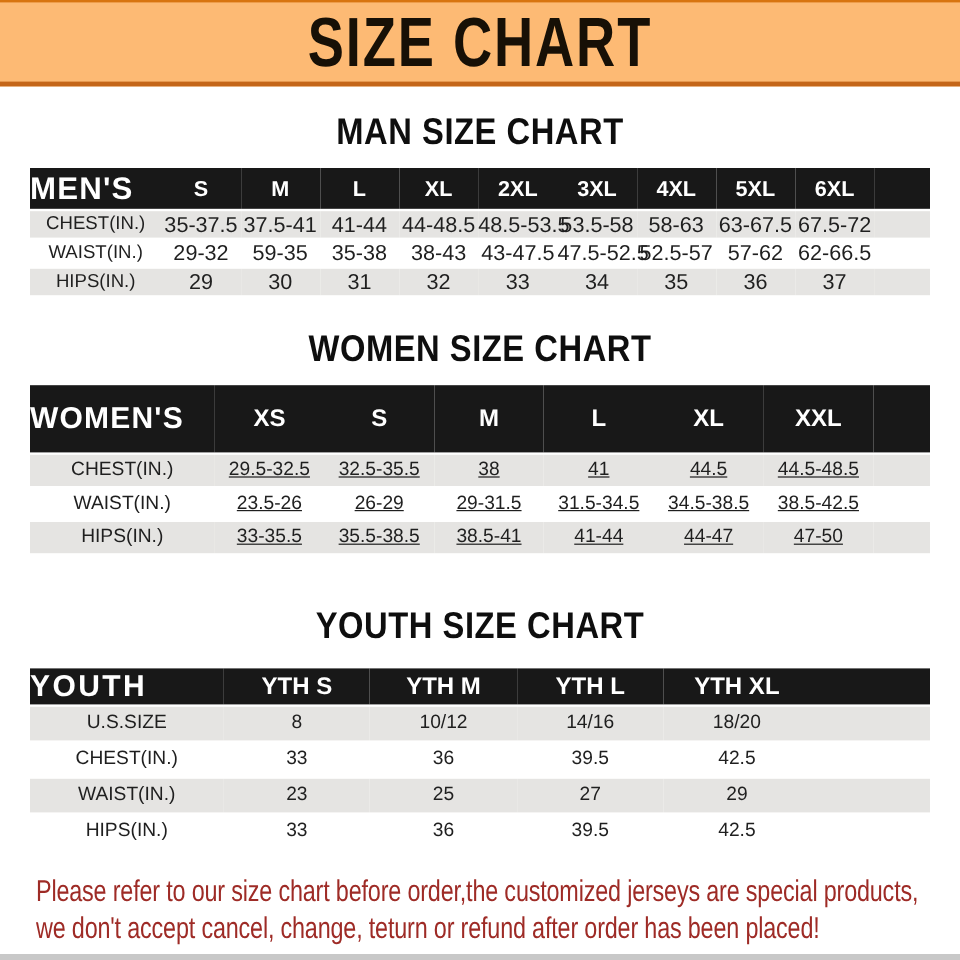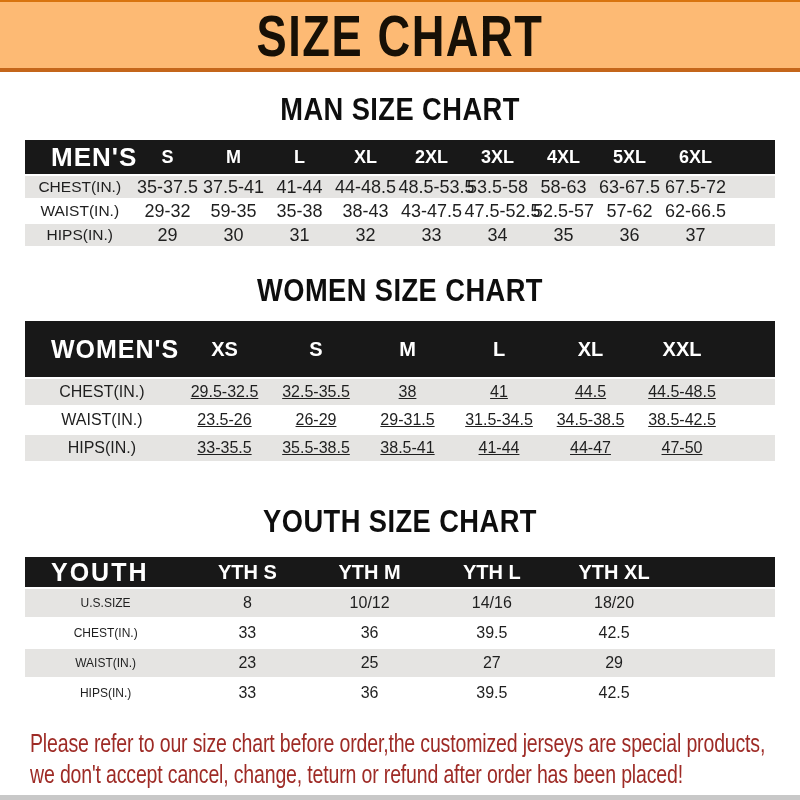--- a/index.html
+++ b/index.html
@@ -34,21 +34,21 @@
     table-layout:fixed;
   }
   #men-table{margin-top:10px;}
   #women-table{margin-top:10px;}
   #youth-table{margin-top:15px;}
   .size-table thead tr{background:#181818;color:#ffffff;}
   .size-table th,.size-table td{
     padding:0;text-align:center;white-space:nowrap;font-weight:normal;
   }
   .size-table .head-label{
-    text-align:left;padding-left:26px;font-weight:bold;letter-spacing:1px;color:#fff;
+    text-align:left;padding-left:0;font-weight:bold;letter-spacing:1px;color:#fff;
   }
   .size-table .head-size{font-weight:bold;color:#fff;}
   .size-table tbody tr:nth-child(odd){background:#e5e4e2;}
   .size-table tbody tr:nth-child(even){background:#ffffff;}
   .size-table .row-label,.size-table td{color:#1f1f1f;}
   
   .section--men col.col-label{width:14.6%;}
   .section--men col.col-size{width:8.8%;}
   .section--men thead tr{height:34px;}
   .section--men tbody tr{height:22px;}
@@ -65,21 +65,21 @@
   .section--women .head-size{font-size:20px;}
   .section--women .row-label{font-size:16px;}
   .section--women td{font-size:16px;text-decoration:underline;}
   
   .section--youth col.col-label{width:21.5%;}
   .section--youth col.col-size{width:16.3%;}
   .section--youth thead tr{height:30px;}
   .section--youth tbody tr{height:28px;}
   .section--youth .head-label{font-size:25px;letter-spacing:2px;}
   .section--youth .head-size{font-size:20px;}
-  .section--youth .row-label{font-size:12px;}
+  .section--youth .row-label{font-size:16px;}
   .section--youth td{font-size:16px;}
   
   .footer-note{
     margin-top:19px;padding:0 30px;color:#9e2b26;
     font-size:25px;line-height:31px;font-weight:normal;
   }
   .footer-note .note-line{
     transform:scaleX(0.78);transform-origin:0 50%;white-space:nowrap;
     letter-spacing:-0.2px;
   }

